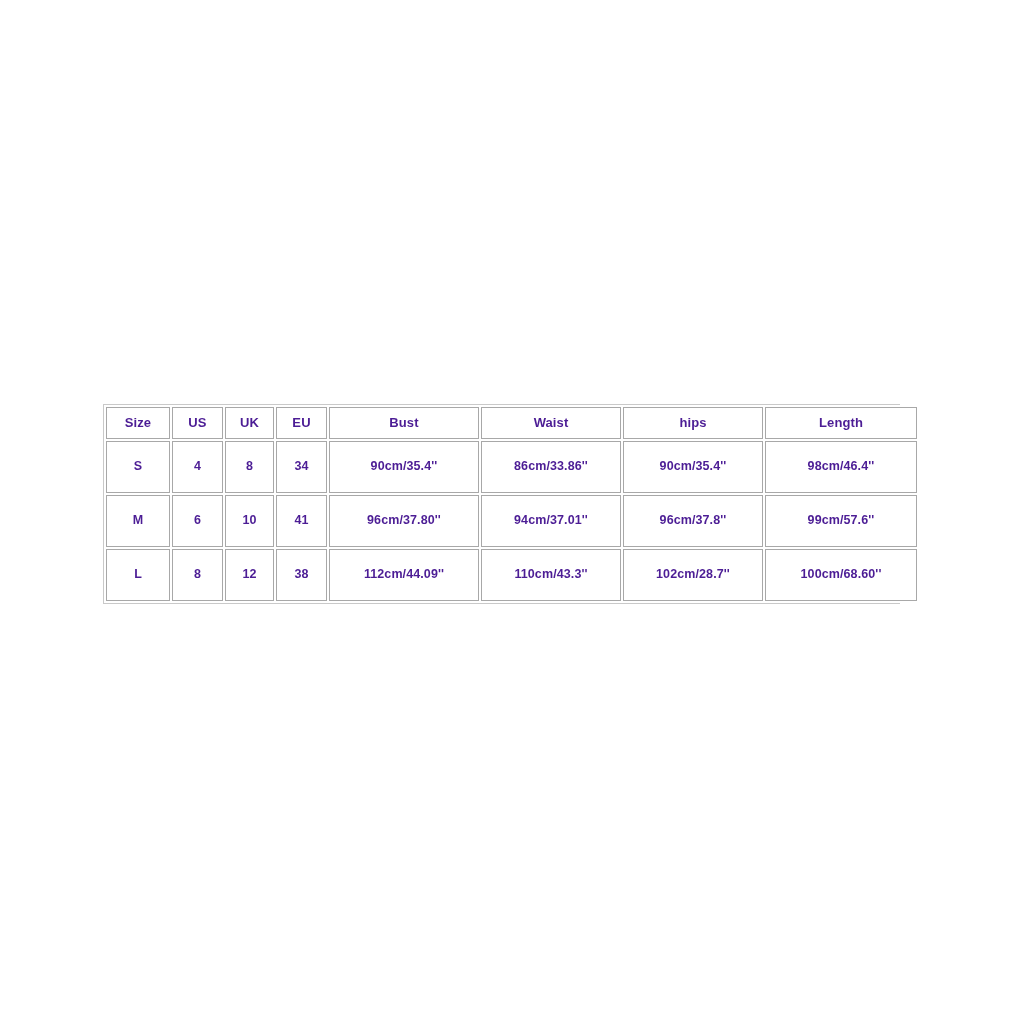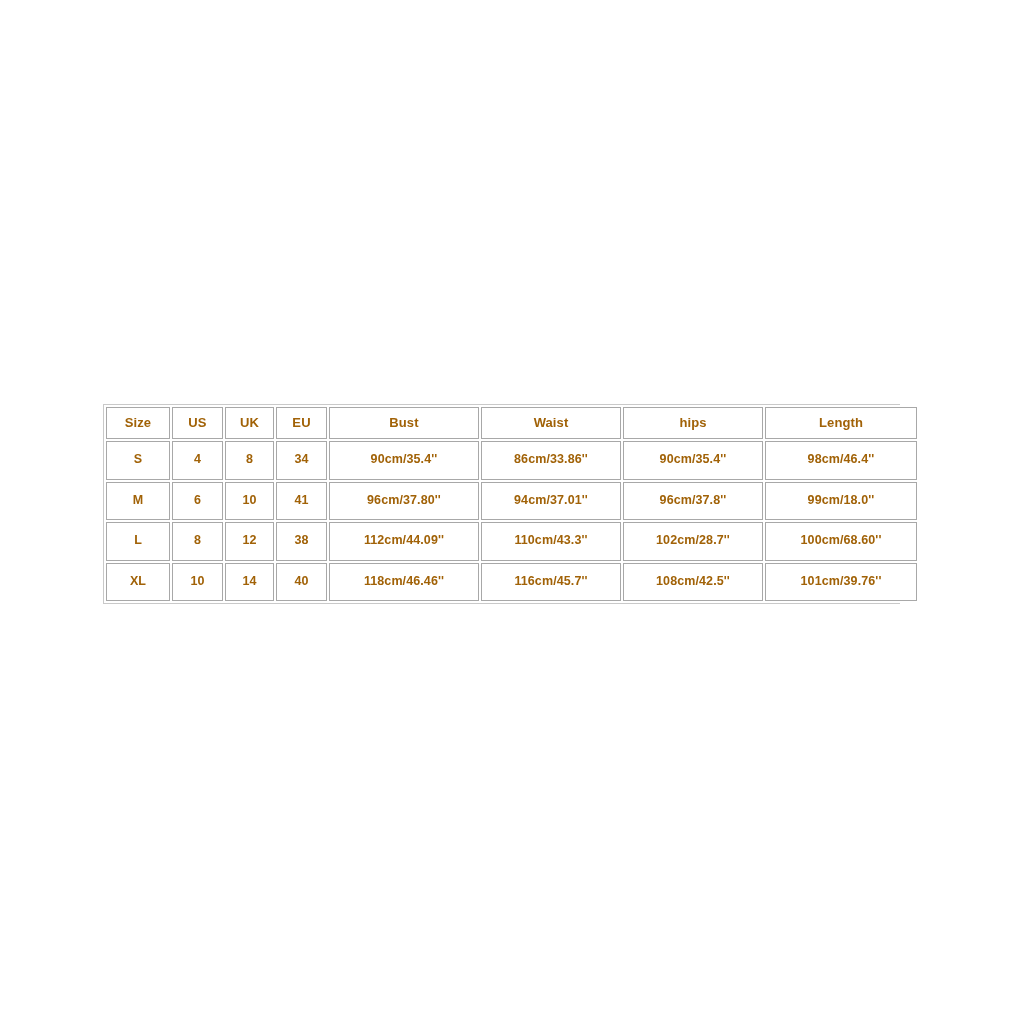--- a/index.html
+++ b/index.html
@@ -37,21 +37,21 @@
     table-layout: fixed;
     background: #ffffff;
   }
 
   table.size-chart td,
   table.size-chart th {
     border: 1px solid #a8a8a8;
     background: #ffffff;
     text-align: center;
     vertical-align: middle;
-    color: #a16207;
+    color: #4c1d95;
     font-weight: bold;
     font-size: 12.5px;
     line-height: 1.1;
     padding: 0 2px;
     letter-spacing: 0.1px;
     white-space: nowrap;
     overflow: hidden;
   }
 
   table.size-chart thead th {
@@ -109,37 +109,27 @@
         <td>98cm/46.4''</td>
       </tr>
       <tr>
         <td>M</td>
         <td>6</td>
         <td>10</td>
         <td>41</td>
         <td>96cm/37.80''</td>
         <td>94cm/37.01''</td>
         <td>96cm/37.8''</td>
-        <td>99cm/18.0''</td>
+        <td>99cm/57.6''</td>
       </tr>
       <tr>
         <td>L</td>
         <td>8</td>
         <td>12</td>
         <td>38</td>
         <td>112cm/44.09''</td>
         <td>110cm/43.3''</td>
         <td>102cm/28.7''</td>
         <td>100cm/68.60''</td>
       </tr>
-      <tr>
-        <td>XL</td>
-        <td>10</td>
-        <td>14</td>
-        <td>40</td>
-        <td>118cm/46.46''</td>
-        <td>116cm/45.7''</td>
-        <td>108cm/42.5''</td>
-        <td>101cm/39.76''</td>
-      </tr>
     </tbody>
   </table>
 </div>
 
 </body></html>

